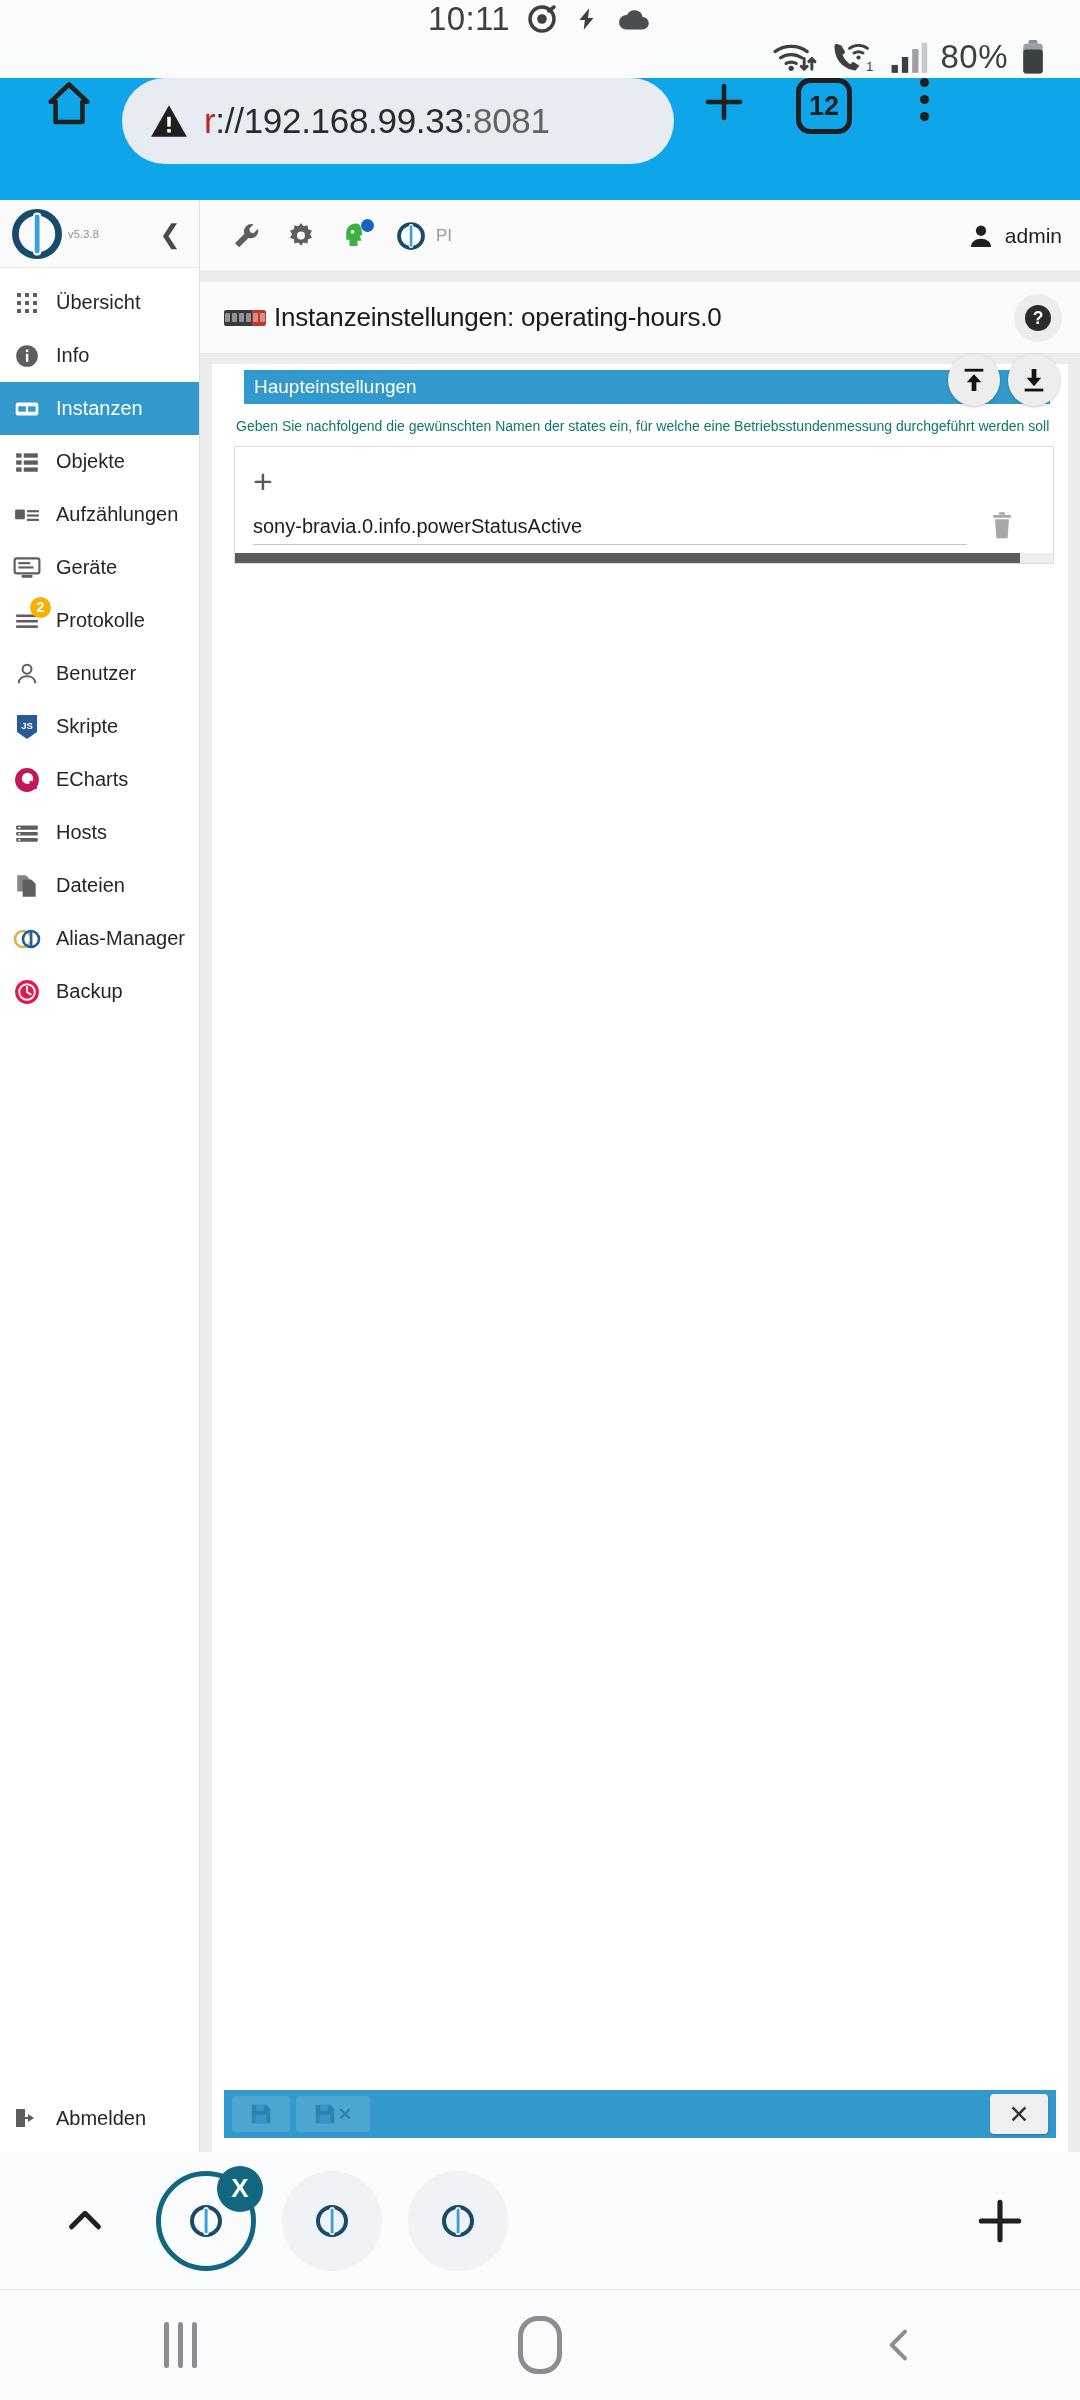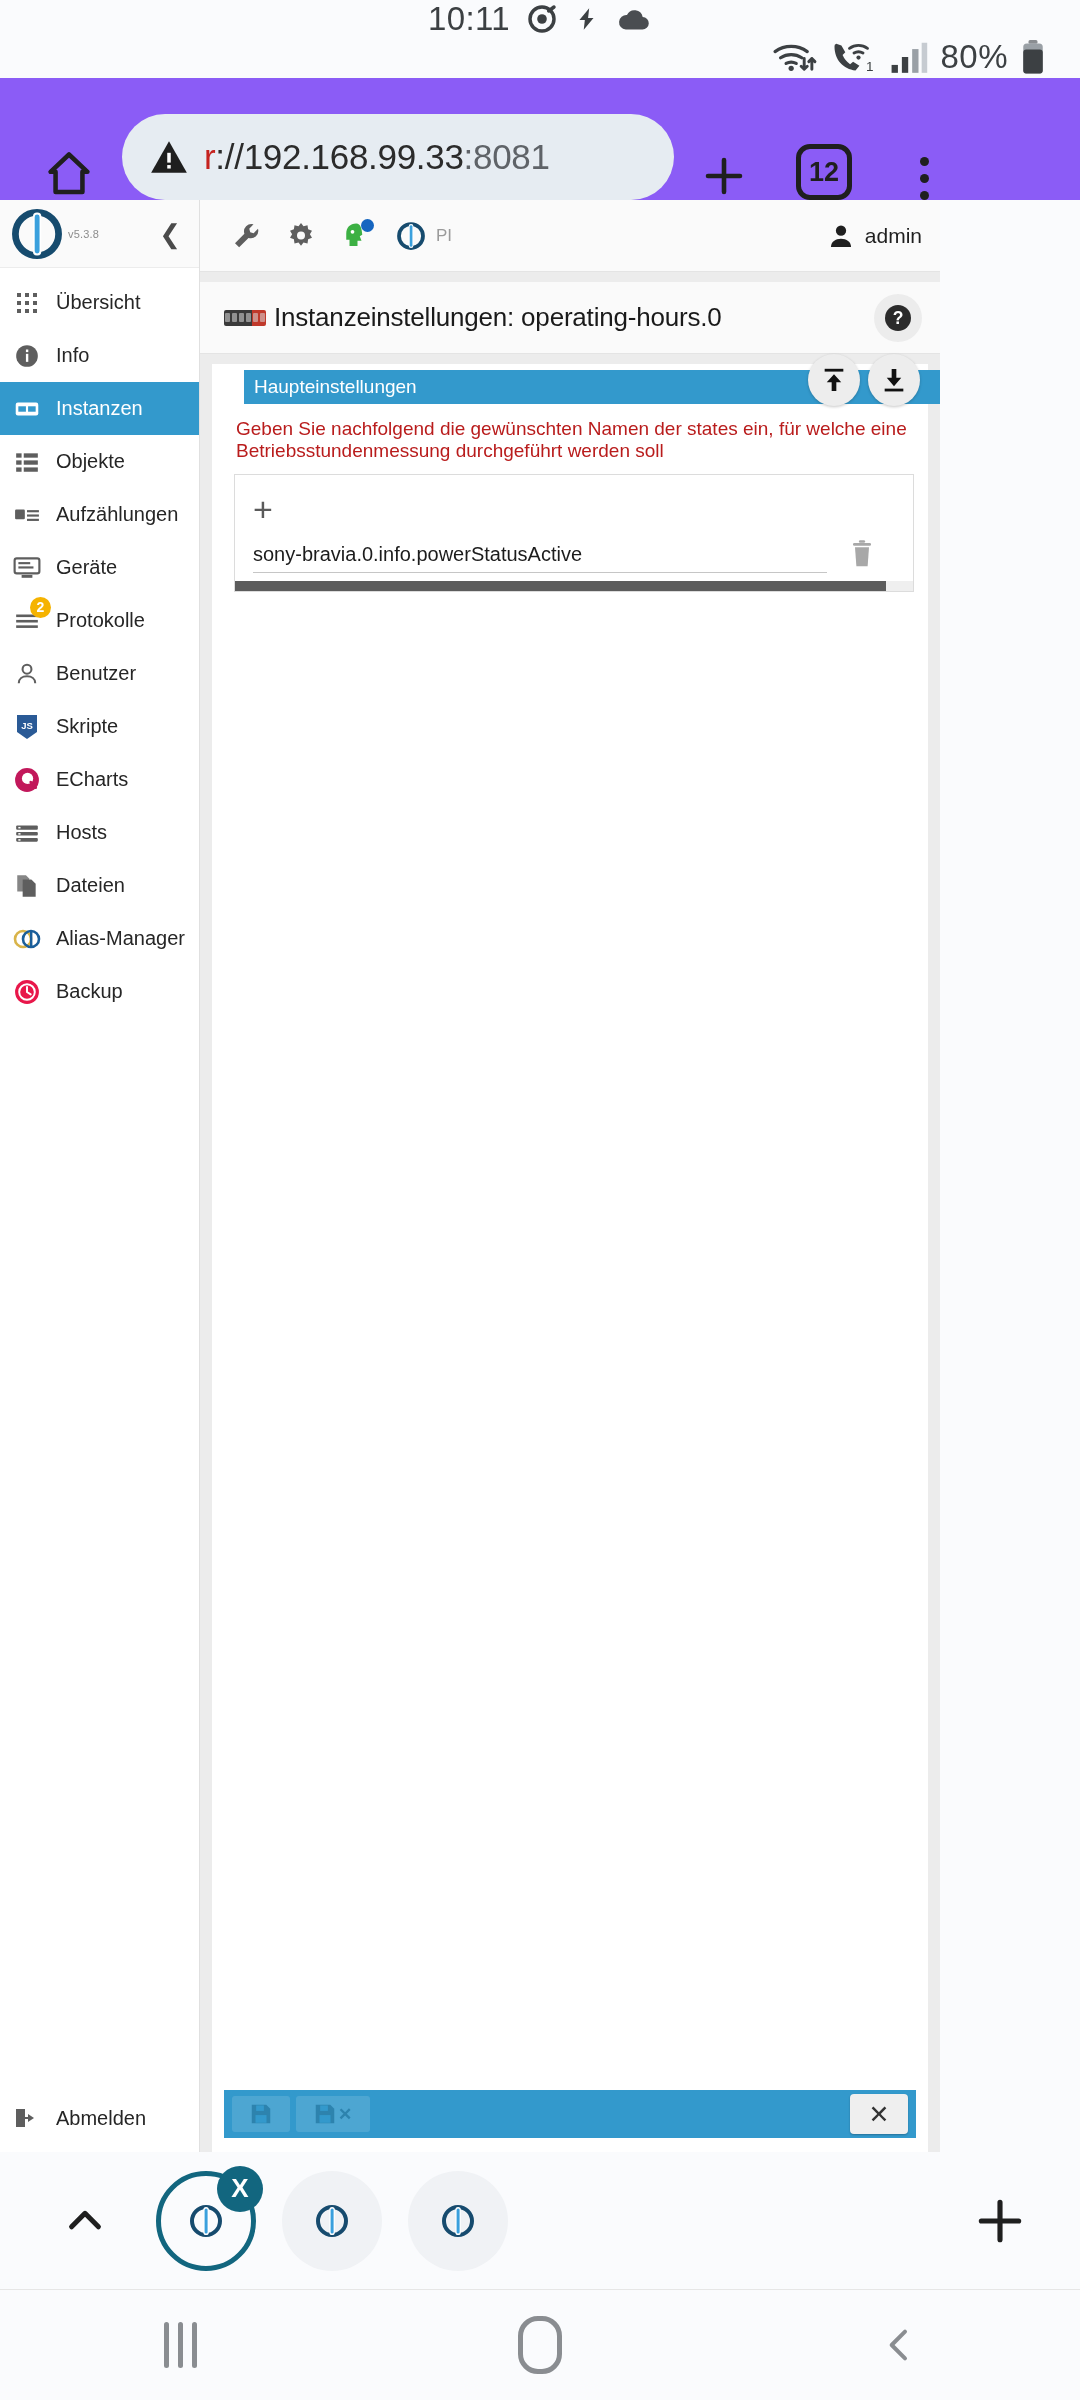--- a/index.html
+++ b/index.html
@@ -22,22 +22,22 @@
   }
   .sb-time { font-size: 33px; letter-spacing: .4px; color: #3c4043; font-weight: 400; }
   .sb-left { display: flex; align-items: center; gap: 16px; }
   .sb-right { margin-left: auto; display: flex; align-items: center; gap: 12px; }
   .sb-batt-text { font-size: 33px; color: #3c4043; letter-spacing: .5px; }
   .ico { display: inline-flex; align-items: center; justify-content: center; }
 
   
   .browserbar {
     height: 122px; width: 100%;
-    display: flex; align-items: flex-end;
-    background: #8b5cf6;
+    display: flex; align-items: flex-start;
+    background: #0ea5e9;
     padding: 0 28px;
   }
   .home-btn { width: 82px; display: flex; justify-content: center; align-items: center; }
   .urlbar {
     flex: 0 0 auto;
     width: 552px; height: 86px;
     margin-left: 12px;
     background: #e6ecf2;
     border-radius: 44px;
     display: flex; align-items: center;
@@ -60,21 +60,21 @@
     display: flex; align-items: center; justify-content: center;
     font-size: 27px; font-weight: 700; color: #1f1f1f;
   }
   .kebab { display: flex; flex-direction: column; gap: 8px; align-items: center; }
   .kebab i { width: 9px; height: 9px; background: #1f1f1f; border-radius: 50%; display: block; }
 
   
   .webview {
     position: absolute;
     top: 200px; left: 0;
-    width: 940px; height: 1952px;
+    width: 1080px; height: 1952px;
     background: #ffffff;
     display: flex;
     overflow: hidden;
   }
 
   
   .sidebar {
     width: 200px; flex: 0 0 200px;
     background: #ffffff;
     border-right: 1px solid #e0e0e0;
@@ -153,21 +153,21 @@
     position: absolute; top: -10px;
     width: 52px; height: 52px; border-radius: 50%;
     background: #ededed;
     display: flex; align-items: center; justify-content: center;
     box-shadow: 0 1px 3px rgba(0,0,0,.22);
   }
   .btn-upload { right: 68px; }
   .btn-download { right: 8px; }
 
   .hint {
-    font-size: 19px; color: #b91c1c;
+    font-size: 14px; color: #0f766e;
     padding: 8px 0 12px 24px;
   }
   .panel-card {
     margin: 0 14px 0 22px;
     border: 1px solid #dcdcdc;
     background: #fff;
     position: relative;
     padding: 10px 0 0 0;
   }
   .add-row { height: 48px; display: flex; align-items: center; padding-left: 18px; }

